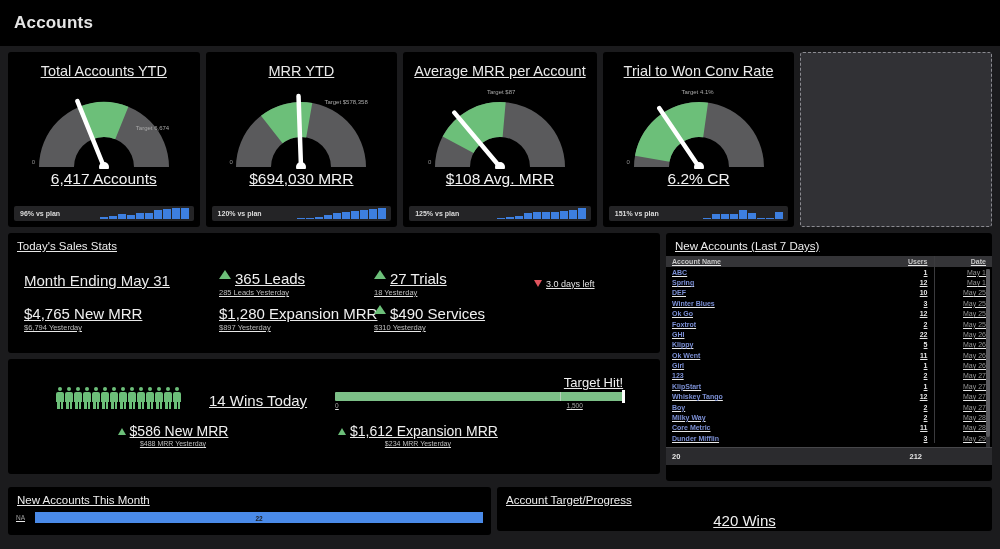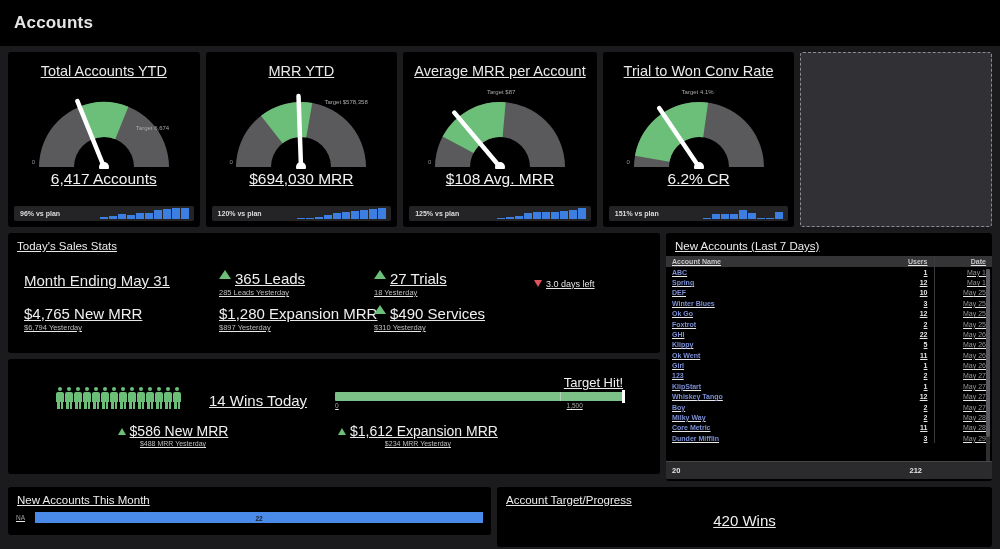--- a/index.html
+++ b/index.html
@@ -125,35 +125,35 @@
   }
   .tbl th.num, .tbl th.date { text-align: right; }
   .tbl td {
     font-size: 7px; padding: 1.7px 6px; white-space: nowrap;
   }
   .tbl td.name { color: #7b8fd4; font-weight: bold; }
   .tbl td.num { text-align: right; color: #e6e6e6; font-weight: bold; width: 46px; }
   .tbl td.date { text-align: right; color: #969696; width: 58px; border-left: 1px solid #3a3a3d; }
   .tbl th.date { border-left: 1px solid #3a3a3d; }
   .tbl-foot {
-    position: absolute; left: 0; right: 0; bottom: 2px;
+    position: absolute; left: 0; right: 0; bottom: 16px;
     display: flex; border-top: 1px solid #47474a; background: #2b2b2e;
     font-size: 7.5px; font-weight: bold; color: #e6e6e6; padding: 4px 6px;
   }
   .tbl-foot .t { margin-left: auto; padding-right: 64px; }
   .tbl-scroll {
     position: absolute; right: 2px; top: 36px; width: 4px; height: 196px;
     background: #2f2f32;
   }
   .tbl-scroll i { display: block; width: 4px; height: 168px; background: #5b5b5f; border-radius: 2px; }
 
   
   .bottom-row { display: flex; gap: 6px; margin-top: 6px; }
   .bot-left { width: 485px; height: 48px; }
-  .bot-right { width: 497px; height: 60px; }
+  .bot-right { width: 497px; height: 44px; }
   .barchart { padding: 6px 8px 0 8px; display: flex; align-items: center; gap: 5px; }
   .barchart .cat { font-size: 6.5px; color: #a0a0a0; width: 14px; }
   .barchart .bar {
     height: 11px; background: #4a8ae8; position: relative; flex: 1;
   }
   .barchart .bar .lbl {
     position: absolute; left: 50%; top: 50%; transform: translate(-50%, -50%);
     font-size: 6.5px; font-weight: bold; color: #1f1f22;
   }
   .bot-right .big-center { text-align: center; font-size: 15px; color: #f0f0f0; padding-top: 6px; }

